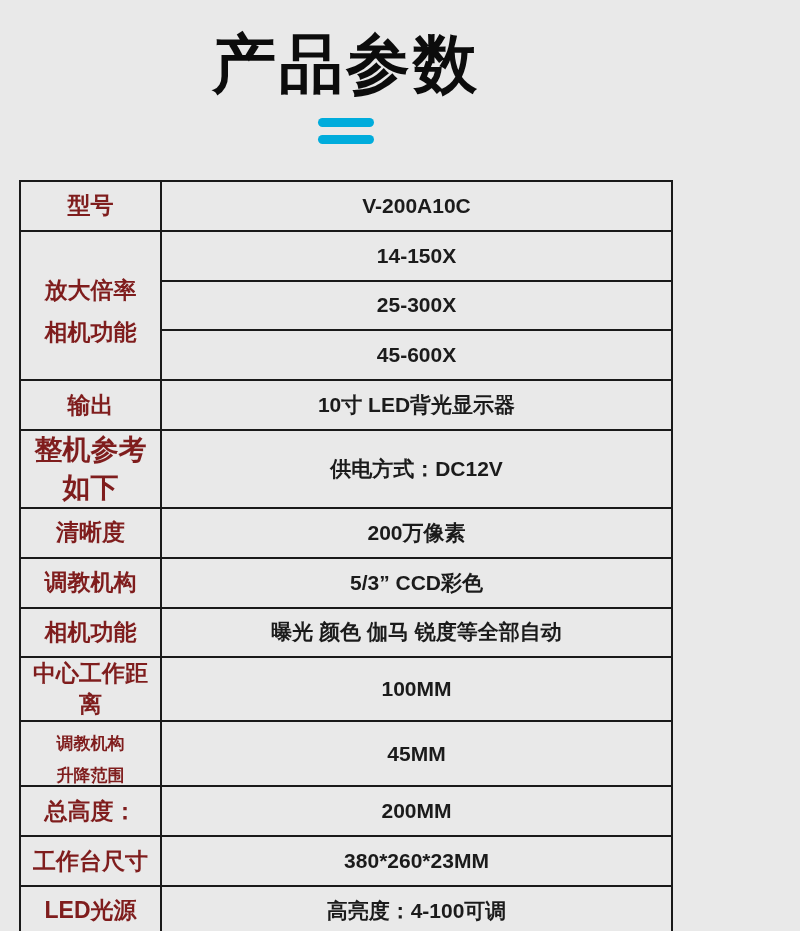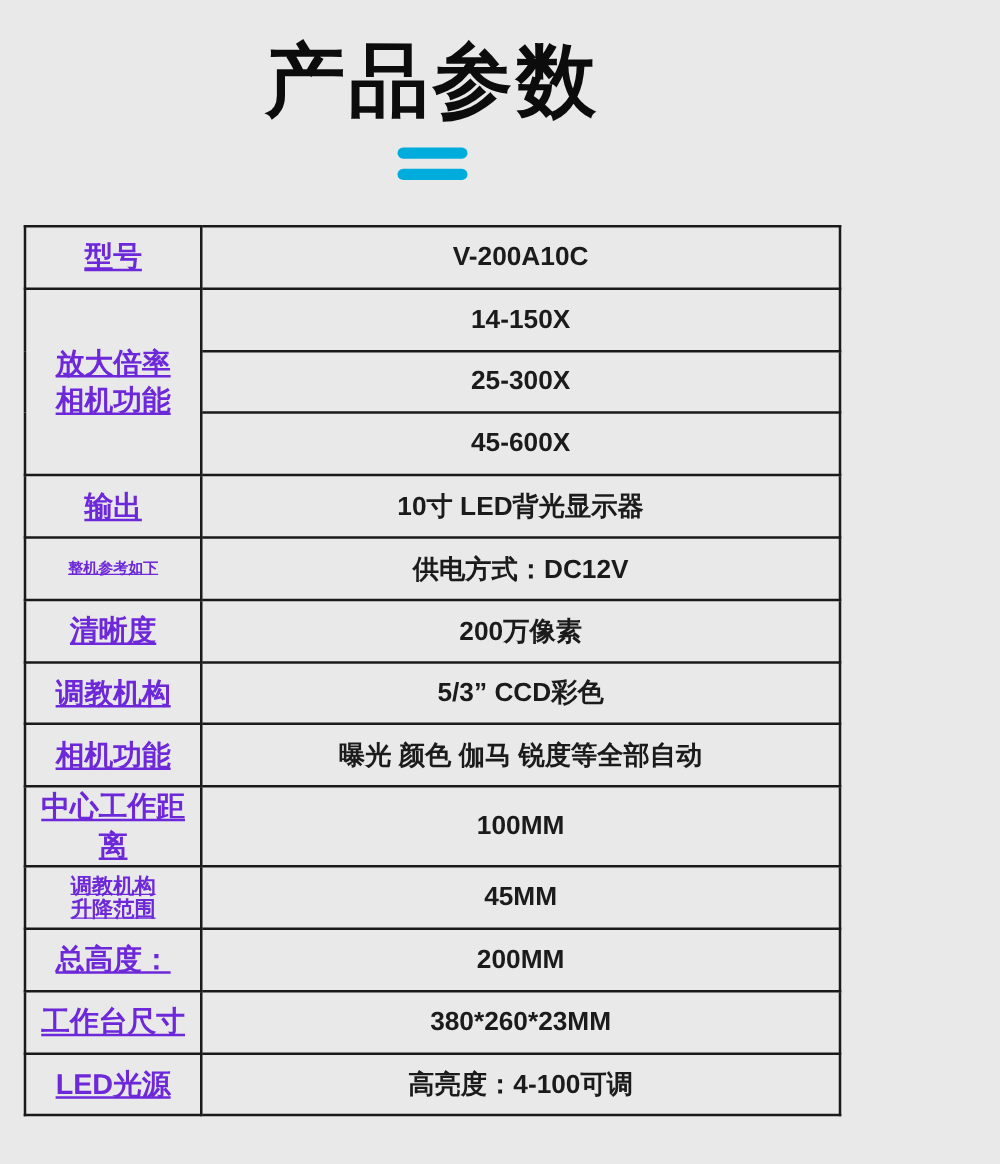--- a/index.html
+++ b/index.html
@@ -47,31 +47,31 @@
     border: 2px solid #1a1a1a;
     height: 49.8px;
     text-align: center;
     vertical-align: middle;
     color: #161616;
     overflow: hidden;
   }
   td.label {
     font-size: 23px;
     font-weight: 800;
-    color: #6d28d9;
+    color: #7f1d1d;
     padding: 0 12px;
     letter-spacing: 0;
-    text-decoration: underline;
   }
   td.label.label-sm {
-    font-size: 12px;
+    font-size: 28px;
   }
   td.label .lbl-line {
     display: block;
     line-height: 1.32;
+    margin-top: 12px;
   }
   td.label.label-two-sm .lbl-line {
     font-size: 17px;
     line-height: 1.15;
   }
   td.value {
     font-size: 21px;
     font-weight: 600;
     color: #1b1b1b;
   }

